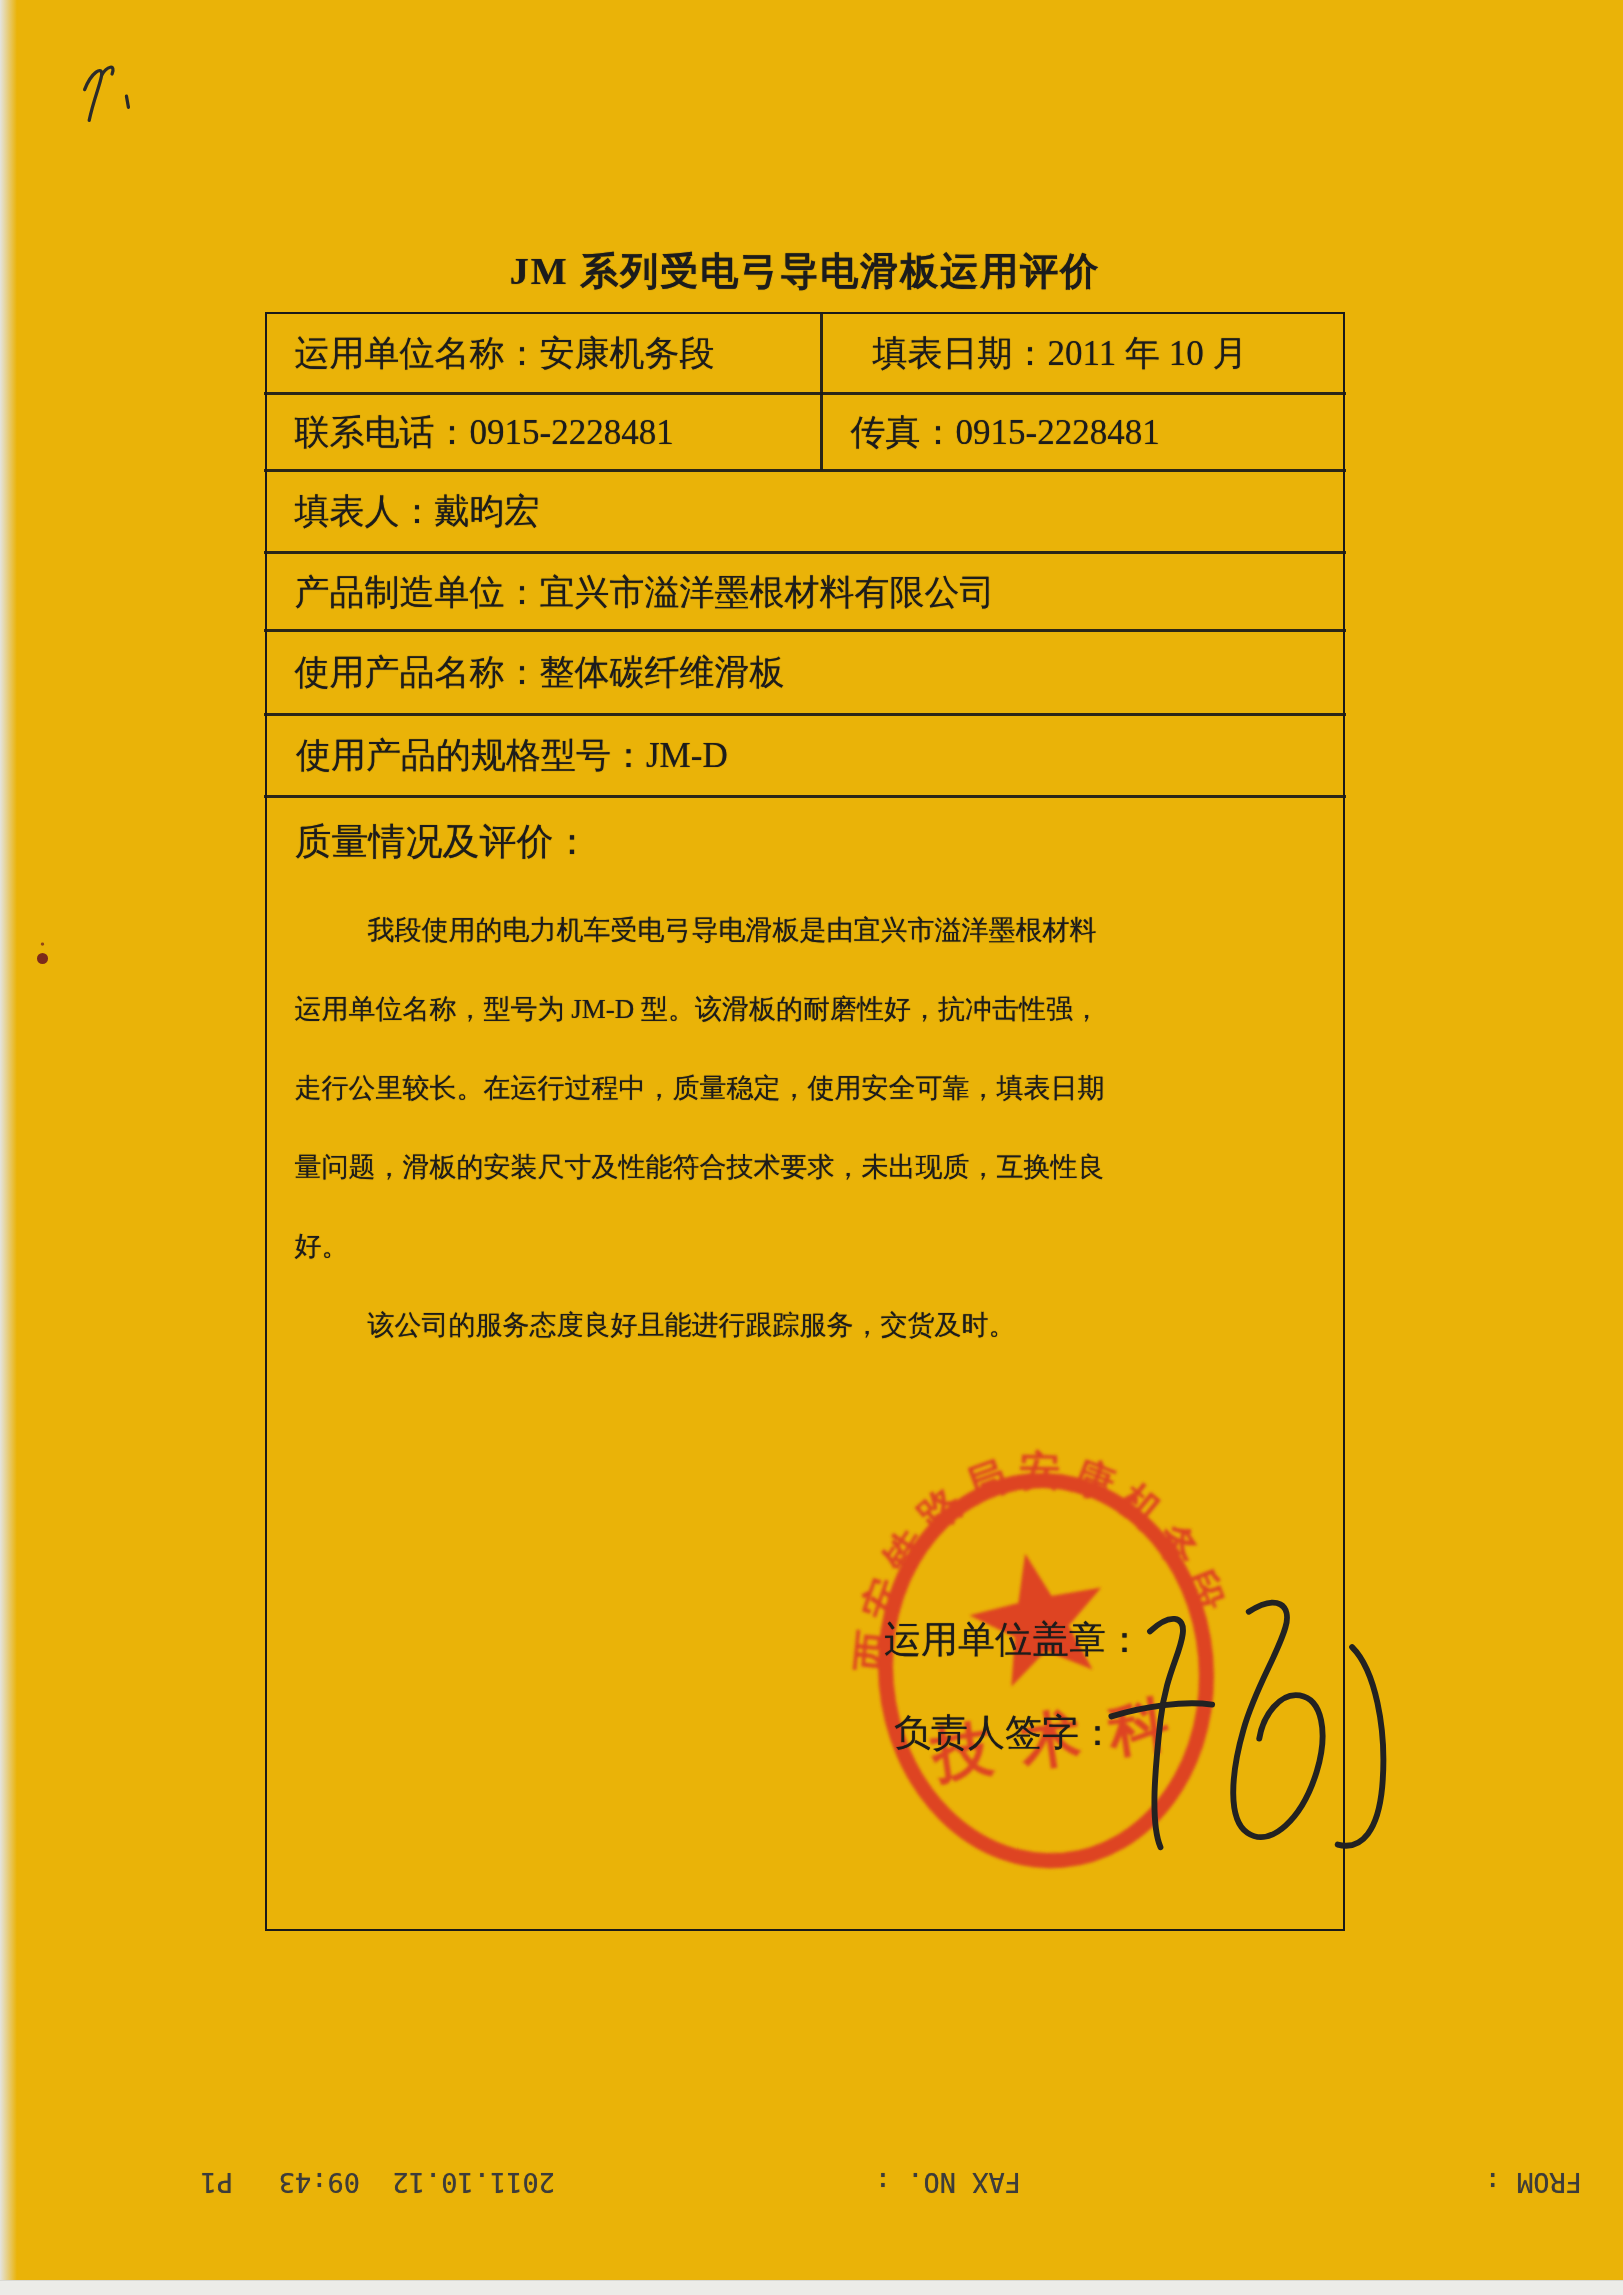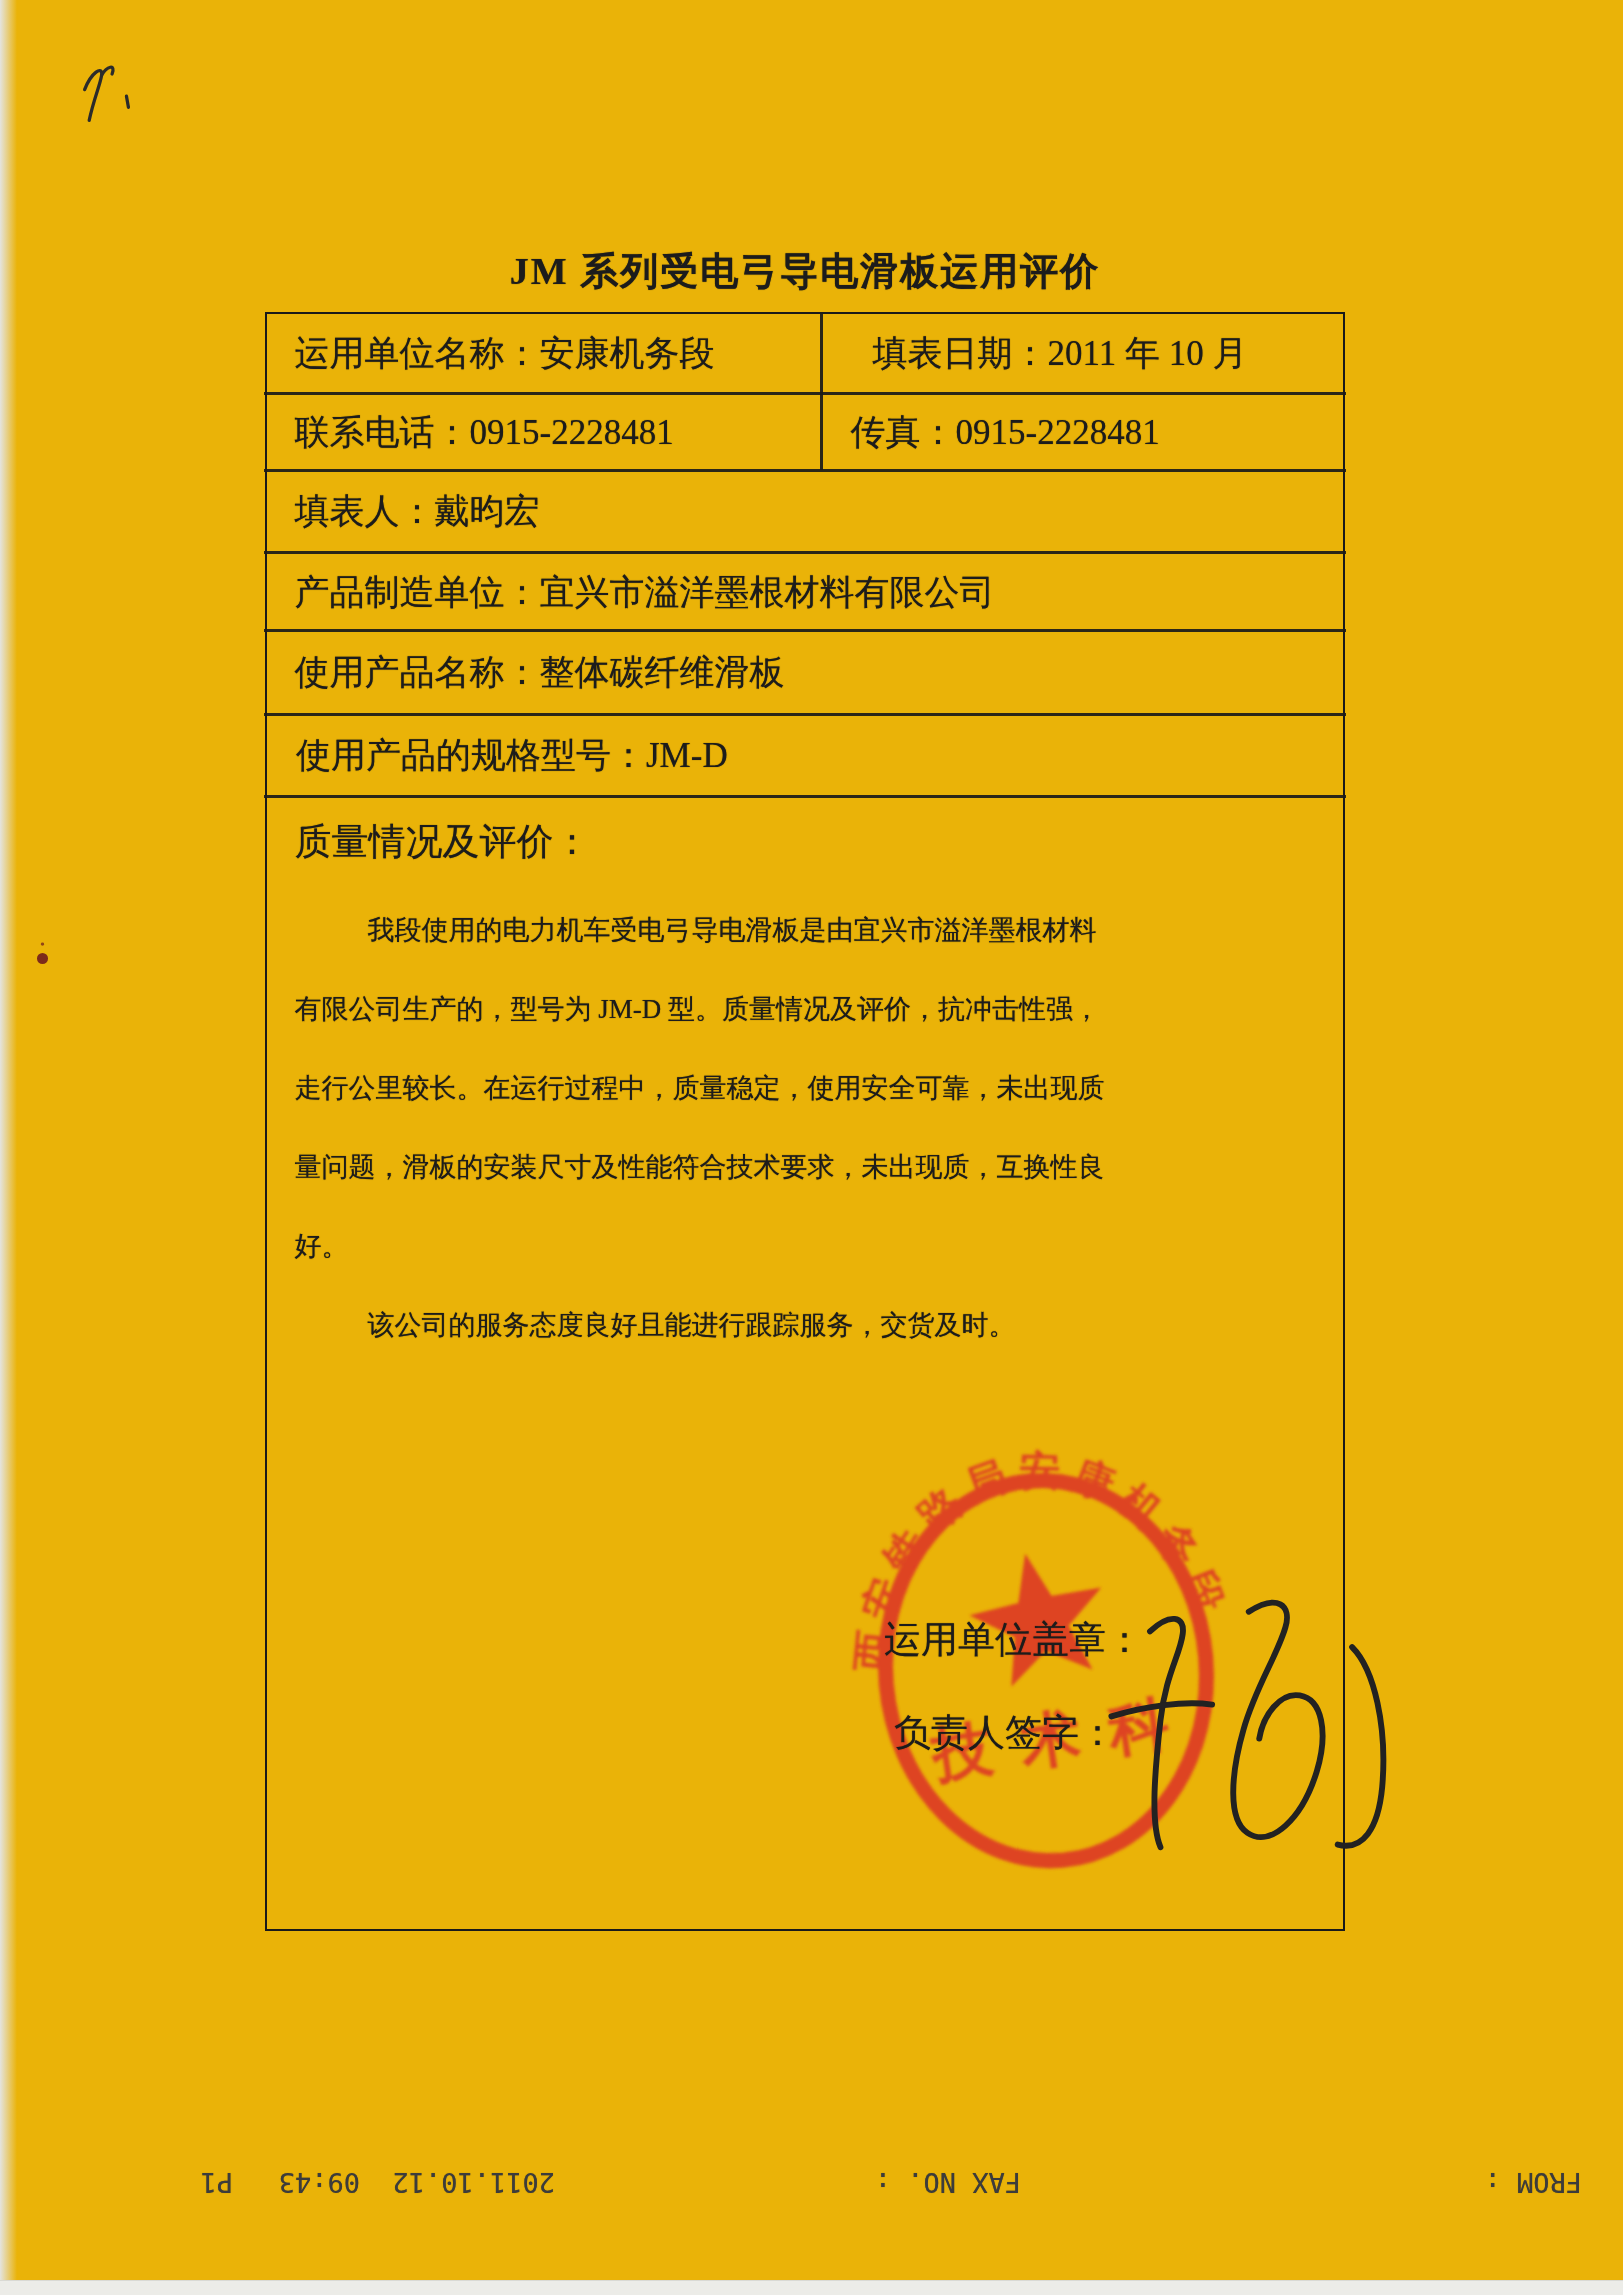--- a/index.html
+++ b/index.html
@@ -89,22 +89,22 @@
     <div class="cell c-r2a scan">联系电话：0915-2228481</div>
     <div class="cell c-r2b scan">传真：0915-2228481</div>
     <div class="cell c-r3 scan">填表人：戴昀宏</div>
     <div class="cell c-r4 scan">产品制造单位：宜兴市溢洋墨根材料有限公司</div>
     <div class="cell c-r5 scan">使用产品名称：整体碳纤维滑板</div>
     <div class="cell c-r6 scan">使用产品的规格型号：JM-D</div>
 
     <div class="eval-heading scan">质量情况及评价：</div>
     <div class="eval-para">
       <div class="eval-line indent scan">我段使用的电力机车受电弓导电滑板是由宜兴市溢洋墨根材料</div>
-      <div class="eval-line scan">有限公司生产的，型号为 JM-D 型。质量情况及评价，抗冲击性强，</div>
-      <div class="eval-line scan">走行公里较长。在运行过程中，质量稳定，使用安全可靠，未出现质</div>
+      <div class="eval-line scan">运用单位名称，型号为 JM-D 型。该滑板的耐磨性好，抗冲击性强，</div>
+      <div class="eval-line scan">走行公里较长。在运行过程中，质量稳定，使用安全可靠，填表日期</div>
       <div class="eval-line scan">量问题，滑板的安装尺寸及性能符合技术要求，未出现质，互换性良</div>
       <div class="eval-line scan">好。</div>
       <div class="eval-line indent scan">该公司的服务态度良好且能进行跟踪服务，交货及时。</div>
     </div>
   </div>
 
   <svg class="stamp-svg" viewBox="1280 2120 980 830">
     <defs>
       <filter id="inkblur" x="-20%" y="-20%" width="140%" height="140%">
         <feGaussianBlur stdDeviation="2.2"></feGaussianBlur>

